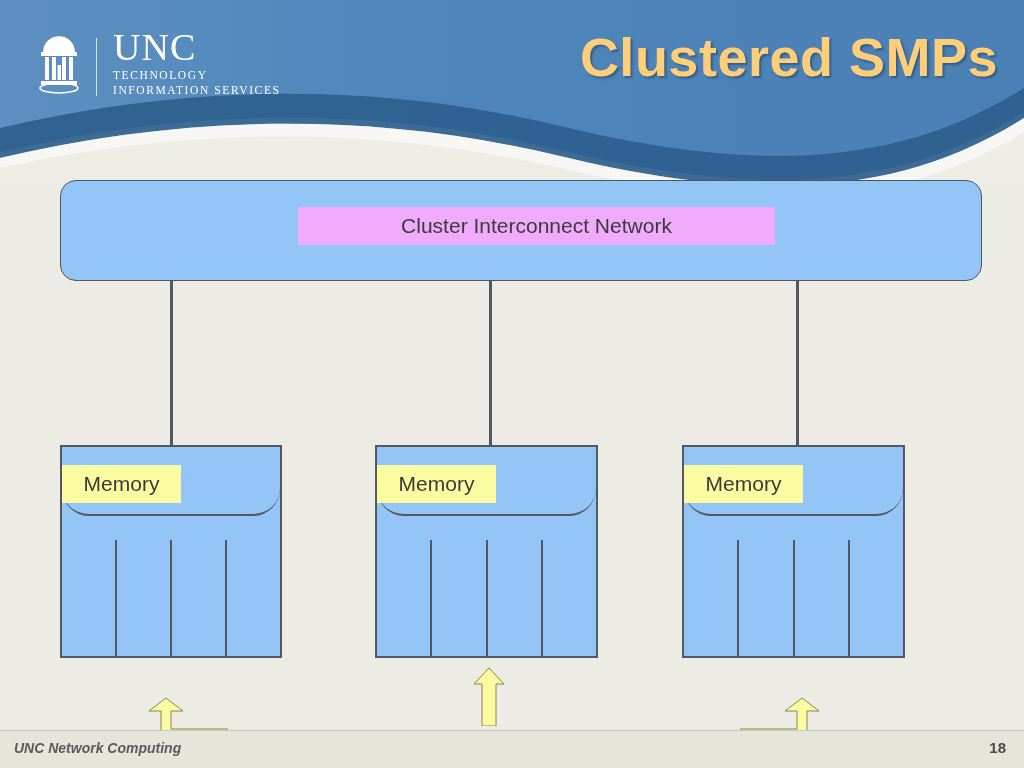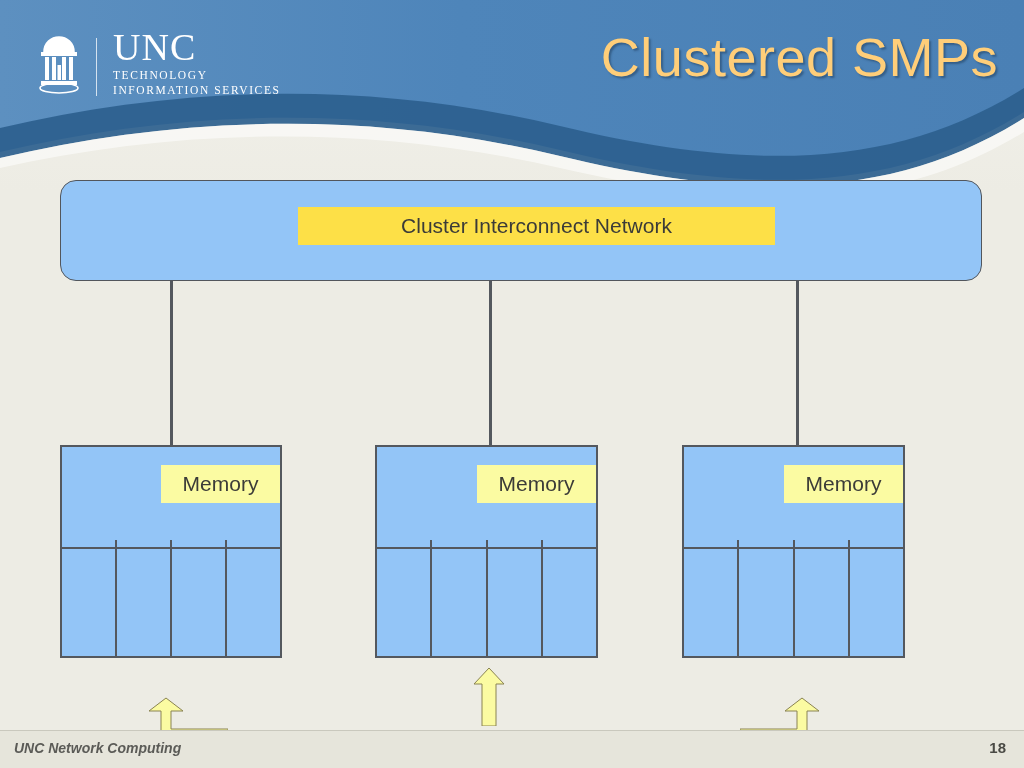--- a/index.html
+++ b/index.html
@@ -54,21 +54,21 @@
     letter-spacing: 1.6px;
     margin-top: 4px;
   }
   .logo-sub2 { margin-top: 3px; }
 
   .slide-title {
     position: absolute;
     right: 26px;
     top: 26px;
     font-size: 54px;
-    font-weight: normal;
+    font-weight: bold;
     color: #ffce79;
     text-shadow: 2px 2px 2px rgba(25,52,80,0.45);
     letter-spacing: 0.5px;
     white-space: nowrap;
   }
 
   
   .diagram {
     position: absolute;
     left: 0; top: 0;
@@ -82,21 +82,21 @@
     width: 922px; height: 101px;
     background: #93c5f7;
     border: 1.5px solid #52565c;
     border-radius: 16px;
     box-sizing: border-box;
   }
   .interconnect-label {
     position: absolute;
     left: 298px; top: 207px;
     width: 477px; height: 38px;
-    background: #fde047;
+    background: #f0abfc;
     display: flex;
     align-items: center;
     justify-content: center;
     font-size: 21px;
     color: #3b3b38;
   }
 
   .connector {
     position: absolute;
     width: 3px;
@@ -106,26 +106,27 @@
   .node {
     position: absolute;
     border: 2px solid #54585e;
     box-sizing: border-box;
     background: #93c5f7;
   }
   .node-mem {
     position: absolute;
     left: 0; top: 0;
     right: 0;
-    height: 102px;
+    height: 69px;
     border-bottom: 2px solid #54585e;
     box-sizing: border-box;
     display: flex;
     align-items: flex-start;
-    justify-content: flex-end;
+    justify-content: flex-start;
+    border-radius: 27px;
   }
   .mem-label {
     margin-top: 18px;
     width: 119px;
     height: 38px;
     background: #fbfba2;
     display: flex;
     align-items: center;
     justify-content: center;
     font-size: 21px;

